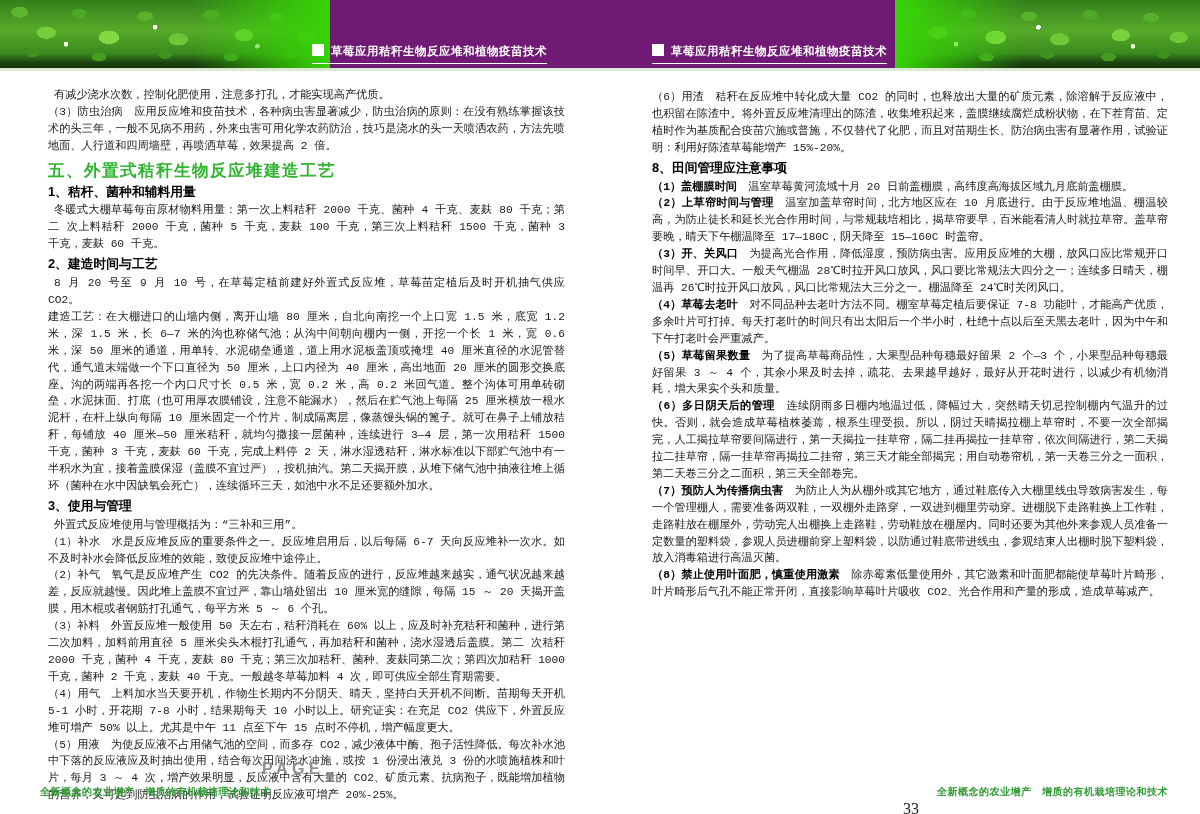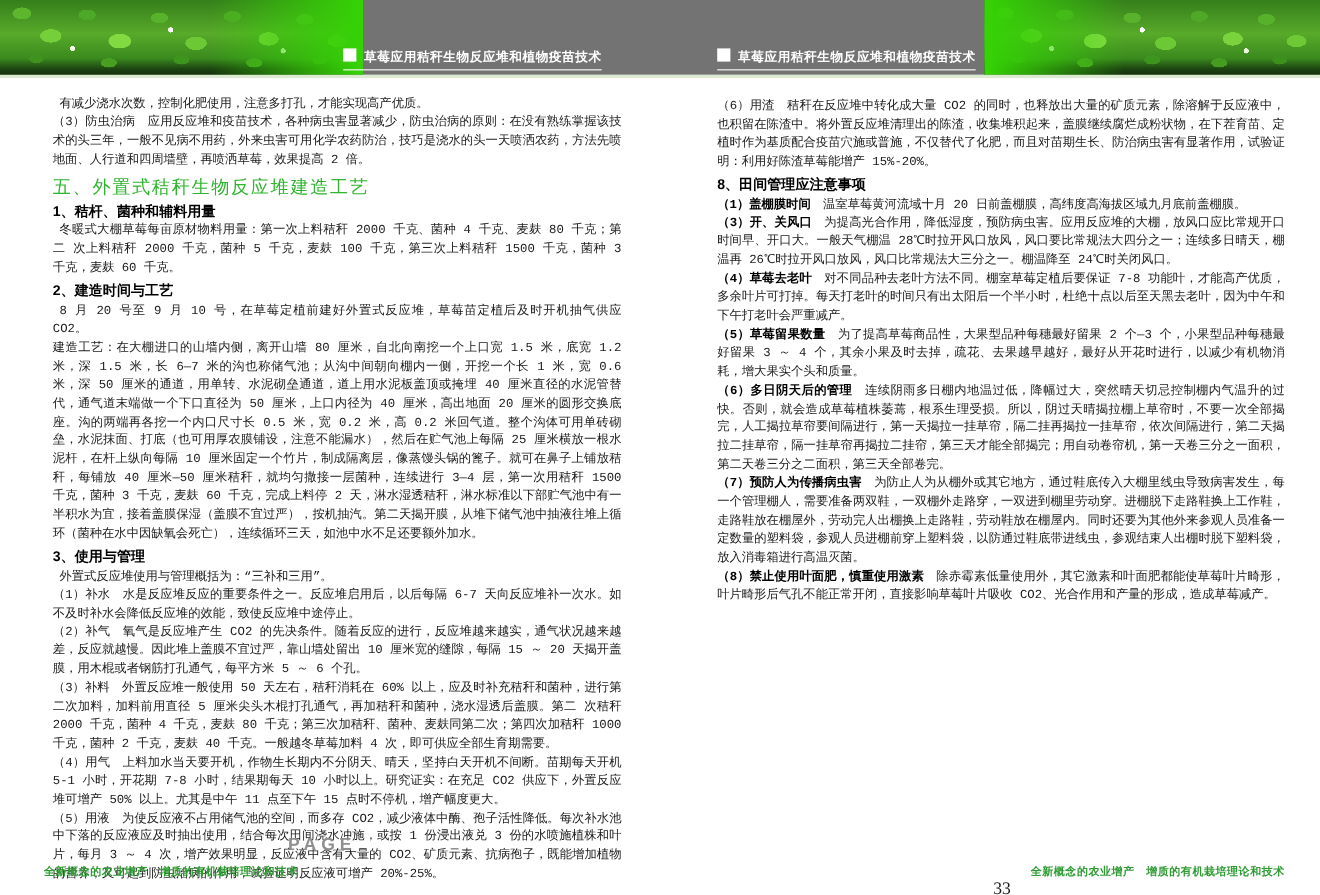--- a/index.html
+++ b/index.html
@@ -1,21 +1,21 @@
 <!DOCTYPE html>
 <html><head>
 <meta charset="utf-8">
 <style>
   html,body{margin:0;padding:0;background:#e8e8e8;}
   .spread{
     position:relative;width:1200px;height:814px;background:#ffffff;
     font-family:"Liberation Sans","DejaVu Sans",sans-serif;overflow:hidden;margin:0 auto;
   }
   
-  .banner{position:absolute;top:0;left:0;width:1200px;height:68px;background:#737373;}
+  .banner{position:absolute;top:0;left:0;width:1200px;height:68px;background:#701a75;}
   .leaf{position:absolute;top:0;height:68px;
     background-color:#2e7d17;
     background-image:
       radial-gradient(14px 9px at 6% 18%, #5cb62e 60%, transparent 61%),
       radial-gradient(16px 10px at 14% 48%, #74cf3a 60%, transparent 61%),
       radial-gradient(13px 8px at 24% 20%, #4ea827 60%, transparent 61%),
       radial-gradient(17px 11px at 33% 55%, #82da42 60%, transparent 61%),
       radial-gradient(13px 8px at 44% 24%, #58b22c 60%, transparent 61%),
       radial-gradient(16px 10px at 54% 58%, #6cc835 60%, transparent 61%),
       radial-gradient(13px 8px at 64% 22%, #4fa826 60%, transparent 61%),
@@ -49,21 +49,21 @@
   
   .col{
     position:absolute;top:87px;width:517px;color:#1a1a1a;
     font-size:11.2px;line-height:16.9px;text-align:justify;
   }
   .col-left{left:48px;}
   .col-right{left:652px;width:516px;top:89px;}
   .col p{margin:0;font-family:Liberation Mono, monospace;}
   .col p.ind{text-indent:6px;}
   .col b{color:#000;}
-  .col .h1{color:#2fb52f;font-size:16.5px;font-weight:normal;letter-spacing:1.5px;margin:7px 0 5px;}
+  .col .h1{color:#2fb52f;font-size:16.5px;font-weight:bold;letter-spacing:1.5px;margin:7px 0 5px;}
   .col .h2{color:#000;font-size:12.8px;font-weight:bold;margin:3px 0 2px;}
   
   .footer{position:absolute;top:760px;}
   .footer-left{left:40px;width:506px;}
   .footer-right{left:654px;width:514px;}
   .frow{display:flex;align-items:center;height:20px;flex-direction:column;}
   .pword{font-size:16px;font-weight:bold;color:#8f8f8f;letter-spacing:4.5px;}
   .pbar{width:3px;height:16px;background:#49b61e;margin:0 6px 0 2px;}
   .pnum{font-family:"Liberation Serif","DejaVu Serif",serif;font-size:16px;color:#1a1a1a;margin-top:40px;}
   .frule{flex:1;height:2px;background:#4fbc22;}
@@ -103,20 +103,21 @@
       <p>（1）补水　水是反应堆反应的重要条件之一。反应堆启用后，以后每隔 6-7 天向反应堆补一次水。如不及时补水会降低反应堆的效能，致使反应堆中途停止。</p>
       <p>（2）补气　氧气是反应堆产生 CO2 的先决条件。随着反应的进行，反应堆越来越实，通气状况越来越差，反应就越慢。因此堆上盖膜不宜过严，靠山墙处留出 10 厘米宽的缝隙，每隔 15 ～ 20 天揭开盖膜，用木棍或者钢筋打孔通气，每平方米 5 ～ 6 个孔。</p>
       <p>（3）补料　外置反应堆一般使用 50 天左右，秸秆消耗在 60% 以上，应及时补充秸秆和菌种，进行第二次加料，加料前用直径 5 厘米尖头木棍打孔通气，再加秸秆和菌种，浇水湿透后盖膜。第二 次秸秆 2000 千克，菌种 4 千克，麦麸 80 千克；第三次加秸秆、菌种、麦麸同第二次；第四次加秸秆 1000 千克，菌种 2 千克，麦麸 40 千克。一般越冬草莓加料 4 次，即可供应全部生育期需要。</p>
       <p>（4）用气　上料加水当天要开机，作物生长期内不分阴天、晴天，坚持白天开机不间断。苗期每天开机 5-1 小时，开花期 7-8 小时，结果期每天 10 小时以上。研究证实：在充足 CO2 供应下，外置反应堆可增产 50% 以上。尤其是中午 11 点至下午 15 点时不停机，增产幅度更大。</p>
       <p>（5）用液　为使反应液不占用储气池的空间，而多存 CO2，减少液体中酶、孢子活性降低。每次补水池中下落的反应液应及时抽出使用，结合每次田间浇水冲施，或按 1 份浸出液兑 3 份的水喷施植株和叶片，每月 3 ～ 4 次，增产效果明显，反应液中含有大量的 CO2、矿质元素、抗病孢子，既能增加植物的营养，又可起到防虫治病的作用，试验证明反应液可增产 20%-25%。</p>
     </main>
   <main class="col col-right">
       <p>（6）用渣　秸秆在反应堆中转化成大量 CO2 的同时，也释放出大量的矿质元素，除溶解于反应液中，也积留在陈渣中。将外置反应堆清理出的陈渣，收集堆积起来，盖膜继续腐烂成粉状物，在下茬育苗、定植时作为基质配合疫苗穴施或普施，不仅替代了化肥，而且对苗期生长、防治病虫害有显著作用，试验证明：利用好陈渣草莓能增产 15%-20%。</p>
       <div class="h2">8、田间管理应注意事项</div>
       <p><b>（1）盖棚膜时间</b>　温室草莓黄河流域十月 20 日前盖棚膜，高纬度高海拔区域九月底前盖棚膜。</p>
+      <p><b>（2）上草帘时间与管理</b>　温室加盖草帘时间，北方地区应在 10 月底进行。由于反应堆地温、棚温较高，为防止徒长和延长光合作用时间，与常规栽培相比，揭草帘要早，百米能看清人时就拉草帘。盖草帘要晚，晴天下午棚温降至 17—180C，阴天降至 15—160C 时盖帘。</p>
       <p><b>（3）开、关风口</b>　为提高光合作用，降低湿度，预防病虫害。应用反应堆的大棚，放风口应比常规开口时间早、开口大。一般天气棚温 28℃时拉开风口放风，风口要比常规法大四分之一；连续多日晴天，棚温再 26℃时拉开风口放风，风口比常规法大三分之一。棚温降至 24℃时关闭风口。</p>
       <p><b>（4）草莓去老叶</b>　对不同品种去老叶方法不同。棚室草莓定植后要保证 7-8 功能叶，才能高产优质，多余叶片可打掉。每天打老叶的时间只有出太阳后一个半小时，杜绝十点以后至天黑去老叶，因为中午和下午打老叶会严重减产。</p>
       <p><b>（5）草莓留果数量</b>　为了提高草莓商品性，大果型品种每穗最好留果 2 个—3 个，小果型品种每穗最好留果 3 ～ 4 个，其余小果及时去掉，疏花、去果越早越好，最好从开花时进行，以减少有机物消耗，增大果实个头和质量。</p>
       <p><b>（6）多日阴天后的管理</b>　连续阴雨多日棚内地温过低，降幅过大，突然晴天切忌控制棚内气温升的过快。否则，就会造成草莓植株萎蔫，根系生理受损。所以，阴过天晴揭拉棚上草帘时，不要一次全部揭完，人工揭拉草帘要间隔进行，第一天揭拉一挂草帘，隔二挂再揭拉一挂草帘，依次间隔进行，第二天揭拉二挂草帘，隔一挂草帘再揭拉二挂帘，第三天才能全部揭完；用自动卷帘机，第一天卷三分之一面积，第二天卷三分之二面积，第三天全部卷完。</p>
       <p><b>（7）预防人为传播病虫害</b>　为防止人为从棚外或其它地方，通过鞋底传入大棚里线虫导致病害发生，每一个管理棚人，需要准备两双鞋，一双棚外走路穿，一双进到棚里劳动穿。进棚脱下走路鞋换上工作鞋，走路鞋放在棚屋外，劳动完人出棚换上走路鞋，劳动鞋放在棚屋内。同时还要为其他外来参观人员准备一定数量的塑料袋，参观人员进棚前穿上塑料袋，以防通过鞋底带进线虫，参观结束人出棚时脱下塑料袋，放入消毒箱进行高温灭菌。</p>
       <p><b>（8）禁止使用叶面肥，慎重使用激素</b>　除赤霉素低量使用外，其它激素和叶面肥都能使草莓叶片畸形，叶片畸形后气孔不能正常开闭，直接影响草莓叶片吸收 CO2、光合作用和产量的形成，造成草莓减产。</p>
     </main>
 
   <footer class="footer footer-left">
     <div class="frow">

